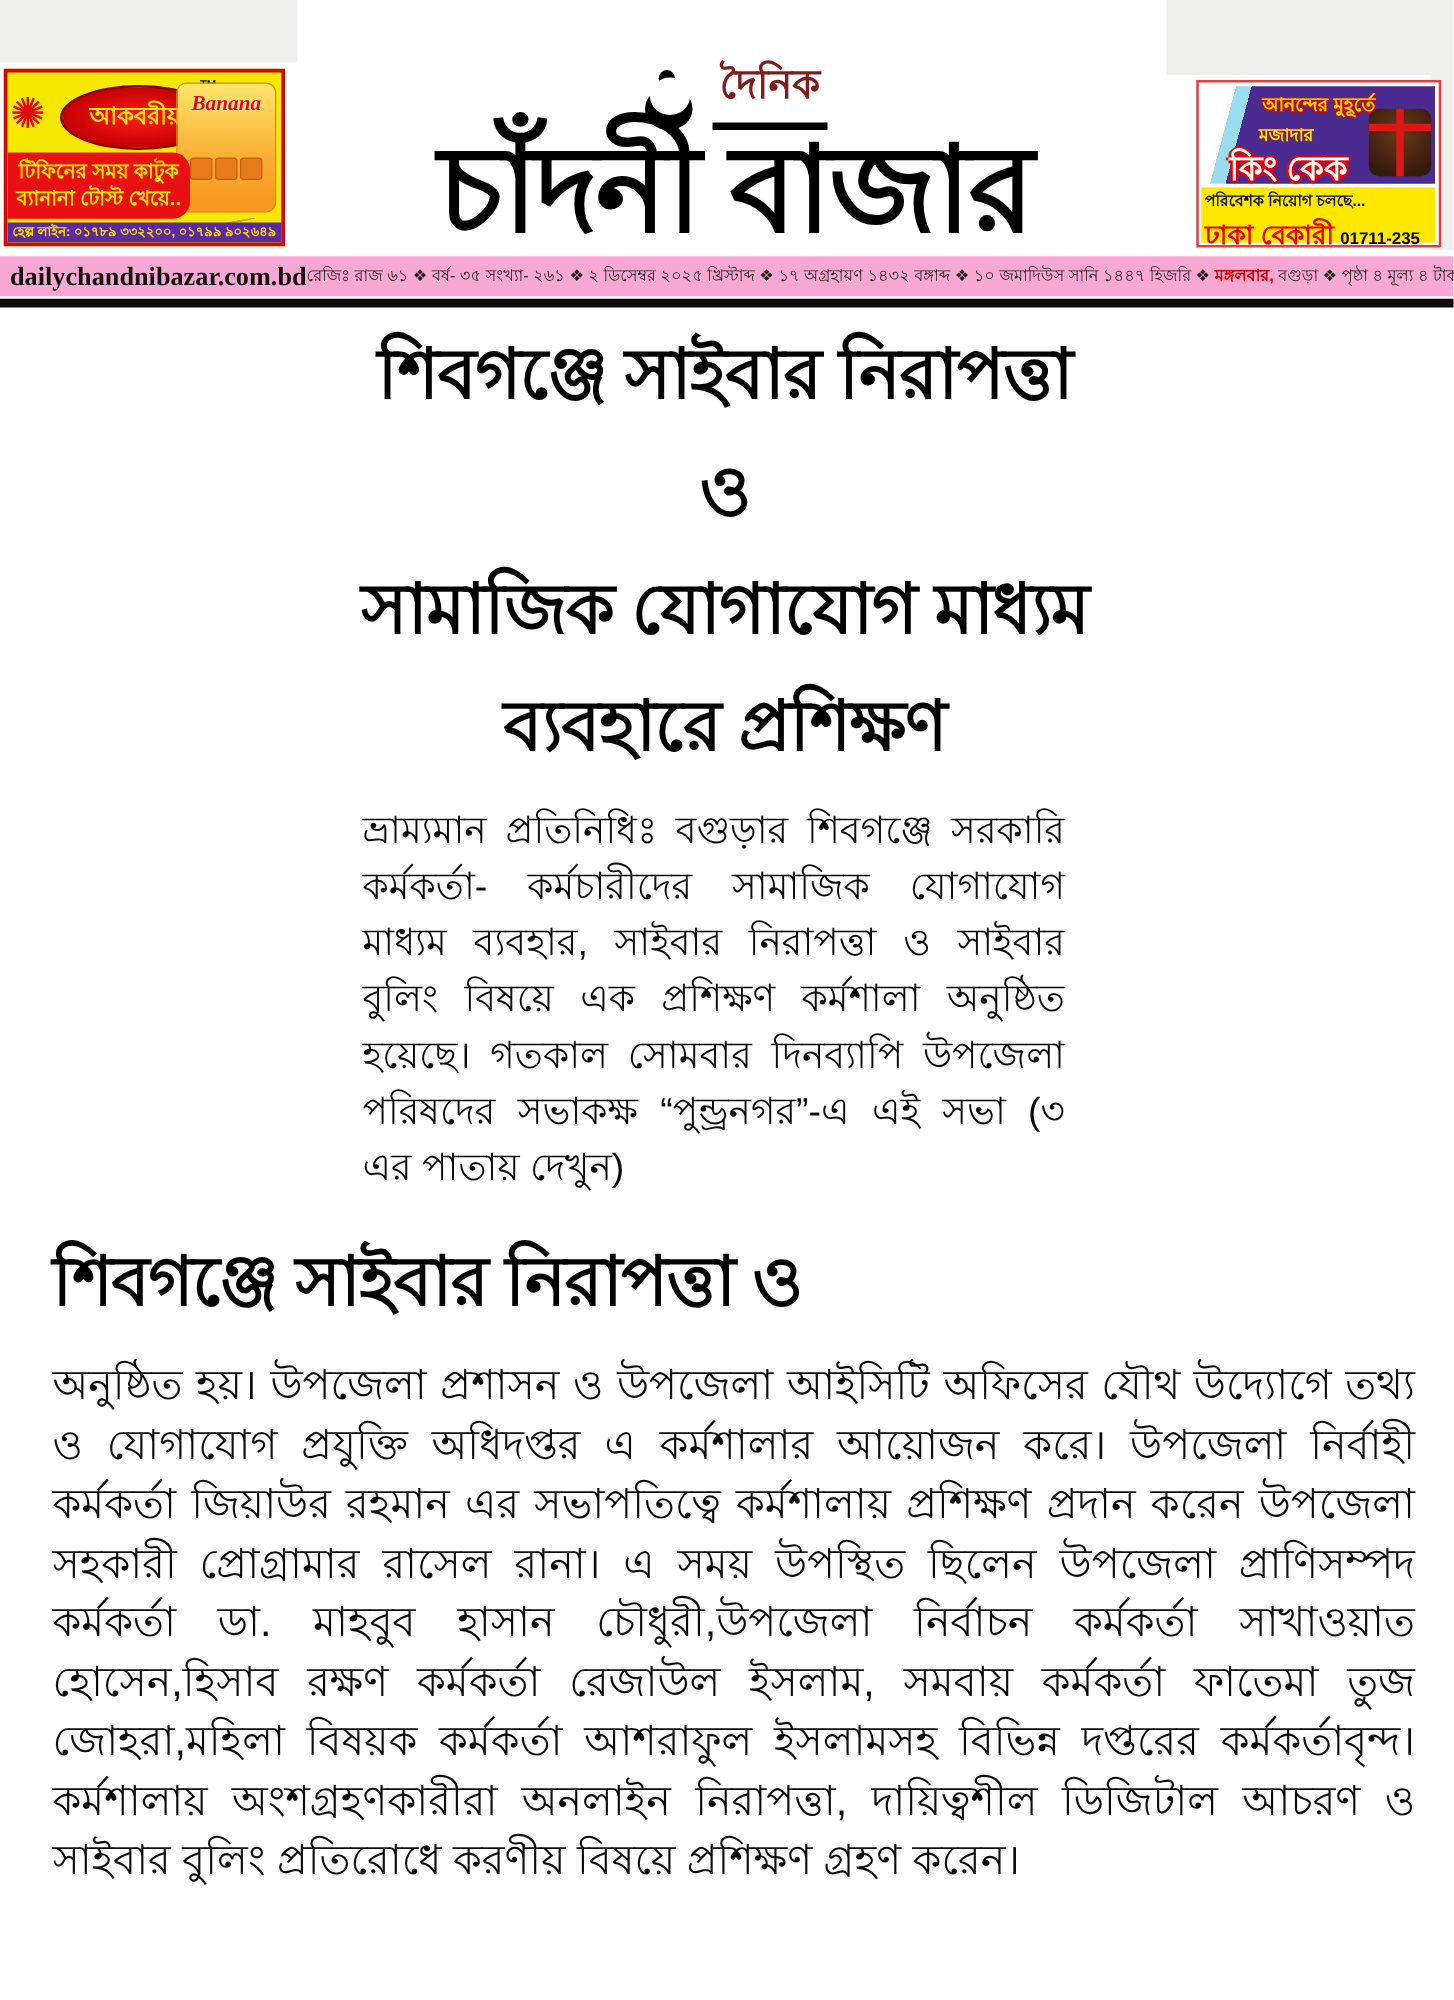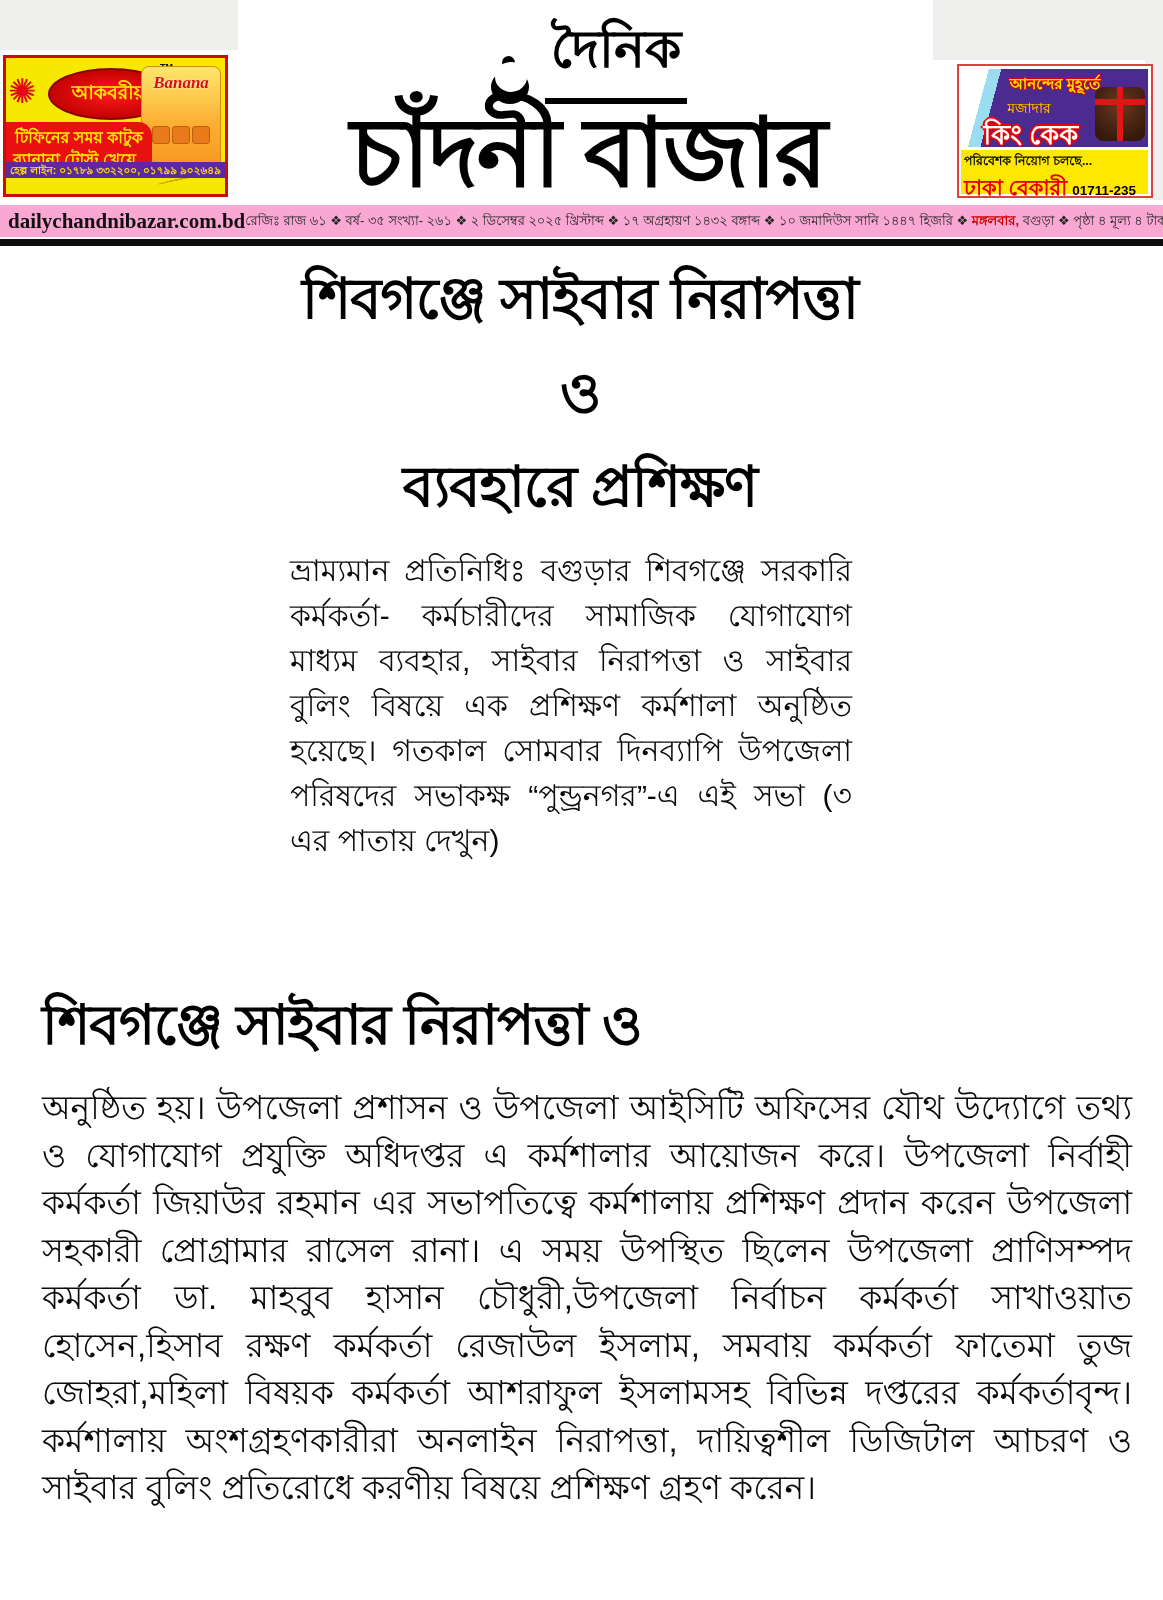--- a/index.html
+++ b/index.html
@@ -15,37 +15,37 @@
   .ad-left{position:absolute;left:3px;top:55px;width:225px;height:142px;background:#f6e800;border:3px solid #cf0a0a;box-sizing:border-box;overflow:hidden;}
   .star{position:absolute;left:2px;top:16px;color:#e30613;font-size:34px;line-height:1;}
   .oval{position:absolute;left:42px;top:10px;width:126px;height:52px;background:radial-gradient(ellipse at center,#ff1a1a 0%,#c00000 75%);border-radius:50%;border:2px solid #8a0000;display:flex;align-items:center;justify-content:center;color:#ffe900;font-weight:bold;font-size:19px;box-sizing:border-box;}
   .tm{position:absolute;right:52px;top:4px;font-size:9px;color:#000;font-weight:bold;}
   .packet{position:absolute;right:4px;top:8px;width:80px;height:104px;border-radius:8px;background:linear-gradient(180deg,#ffe66b 0%,#fbb034 55%,#f7941d 100%);border:1px solid #d98a1a;display:flex;flex-direction:column;align-items:center;box-sizing:border-box;padding-top:6px;gap:28px;}
   .packet-word{font-family:"Liberation Serif",serif;font-style:italic;font-weight:bold;color:#d41111;font-size:17px;text-shadow:0 0 2px #fff;}
   .biscuits{display:flex;gap:2px;margin-top:5px;}
   .biscuits i{display:block;width:16px;height:16px;background:#e87a1a;border:1px solid #c05e10;border-radius:3px;}
   .banana{width:46px;height:16px;background:#ffd400;border-radius:50% 50% 50% 50%/80% 80% 20% 20%;transform:rotate(-12deg);margin-top:6px;border:1px solid #caa500;}
   .tagline{position:absolute;left:0;top:64px;width:142px;background:#e81010;color:#ffe800;font-weight:bold;font-size:16px;text-align:center;padding:5px 2px;border-radius:0 14px 14px 0;line-height:1.35;}
-  .helpline{position:absolute;left:0;right:0;bottom:16px;height:16px;background:#5b2aa0;color:#ffe000;font-size:10.5px;font-weight:bold;text-align:center;line-height:16px;}
+  .helpline{position:absolute;left:0;right:0;bottom:0;height:16px;background:#5b2aa0;color:#ffe000;font-size:10.5px;font-weight:bold;text-align:center;line-height:16px;}
 
   
   .masthead{position:absolute;left:238px;top:46px;width:700px;height:162px;text-align:center;}
   .daily-row{display:flex;align-items:flex-end;justify-content:center;gap:12px;height:58px;}
   .moon-icon{position:relative;width:44px;height:50px;display:inline-block;}
   .moon-icon .dot{position:absolute;left:13px;top:2px;width:13px;height:13px;background:#000;border-radius:50%;}
   .moon-icon .cres{position:absolute;left:2px;top:16px;width:38px;height:34px;background:#000;border-radius:50%;}
   .moon-icon .cres::after{content:"";position:absolute;left:4px;top:-8px;width:32px;height:30px;border-radius:50%;background:#fff;}
-  .daily{font-size:52px;font-weight:bold;color:#000000;border-bottom:6px solid #000;padding:0 6px 2px 6px;}
+  .daily{font-size:32px;font-weight:bold;color:#7f1d1d;border-bottom:6px solid #000;padding:0 6px 2px 6px;}
   .paper-title{font-size:96px;font-weight:900;color:#000;letter-spacing:-2px;line-height:1.02;margin-top:0;}
 
   
   .ad-right{position:absolute;left:957px;top:64px;width:196px;height:134px;background:#fff;border:2px solid #e04040;box-sizing:border-box;}
   .purple{position:relative;margin:3px;height:78px;background:linear-gradient(105deg,#ffffff 0 13%,#9adcf0 13% 19%,#4b2b8f 19%);overflow:hidden;}
   .ra1{margin-top:3px;font-size:15px;font-weight:bold;color:#ffe000;text-shadow:-1px 0 #d00,1px 0 #d00,0 -1px #d00,0 1px #d00;text-align:center;}
-  .ra2{font-size:14px;font-weight:normal;color:#ffe000;text-shadow:0 0 1px #d00;width:72%;text-align:center;}
+  .ra2{font-size:14px;font-weight:bold;color:#ffe000;text-shadow:0 0 1px #d00;width:72%;text-align:center;}
   .ra3{font-size:27px;font-weight:900;color:#fff;text-shadow:-2px 0 #e00,2px 0 #e00,0 -2px #e00,0 2px #e00;width:74%;text-align:center;line-height:1.05;}
   .cake{position:absolute;right:3px;top:18px;width:50px;height:54px;background:radial-gradient(circle at 50% 35%,#6b3a1e 0%,#35190b 80%);border-radius:8px;}
   .cake .ribbon-v{position:absolute;left:50%;top:0;width:6px;height:100%;margin-left:-3px;background:#e01616;}
   .cake .ribbon-h{position:absolute;top:12px;left:0;width:100%;height:6px;background:#e01616;}
   .yellowbox{margin:0 3px 3px 2px;background:#ffe800;height:44px;padding:2px 3px 0 3px;box-sizing:border-box;}
   .ra4{font-size:12.5px;font-weight:bold;color:#111;}
   .ra5row{display:flex;align-items:baseline;gap:5px;}
   .ra5{color:#e20000;font-weight:900;font-size:21px;text-shadow:0 0 1px #ffe800;}
   .raphone{font-size:13.5px;font-weight:bold;color:#000;font-family:"Liberation Sans",sans-serif;}
 
@@ -132,20 +132,21 @@
     <span class="dl-center">
       <span>রেজিঃ রাজ ৬১ ❖ বর্ষ- ৩৫  সংখ্যা- ২৬১ ❖ ২ ডিসেম্বর ২০২৫ খ্রিস্টাব্দ ❖ ১৭ অগ্রহায়ণ ১৪৩২ বঙ্গাব্দ ❖ ১০ জমাদিউস সানি ১৪৪৭ হিজরি ❖ </span><span class="red">মঙ্গলবার,</span><span> বগুড়া ❖ পৃষ্ঠা ৪ মূল্য ৪ টাকা</span>
     </span>
 
   </div>
   <div class="black-rule"></div>
 
   <article class="article1">
     <div class="hl">
       <div>শিবগঞ্জে সাইবার নিরাপত্তা ও</div>
+      <div>সামাজিক যোগাযোগ মাধ্যম</div>
       <div>ব্যবহারে প্রশিক্ষণ</div>
     </div>
     <p class="body1">ভ্রাম্যমান প্রতিনিধিঃ বগুড়ার শিবগঞ্জে সরকারি কর্মকর্তা- কর্মচারীদের সামাজিক যোগাযোগ মাধ্যম ব্যবহার, সাইবার নিরাপত্তা ও সাইবার বুলিং বিষয়ে এক প্রশিক্ষণ কর্মশালা অনুষ্ঠিত হয়েছে। গতকাল সোমবার দিনব্যাপি উপজেলা পরিষদের সভাকক্ষ “পুন্ড্রনগর”-এ এই সভা (৩ এর পাতায় দেখুন)</p>
   </article>
 
   <article class="article2">
     <h2>শিবগঞ্জে সাইবার নিরাপত্তা ও</h2>
     <p class="body2">অনুষ্ঠিত হয়। উপজেলা প্রশাসন ও উপজেলা আইসিটি অফিসের যৌথ উদ্যোগে তথ্য ও যোগাযোগ প্রযুক্তি অধিদপ্তর এ কর্মশালার আয়োজন করে। উপজেলা নির্বাহী কর্মকর্তা জিয়াউর রহমান এর সভাপতিত্বে কর্মশালায় প্রশিক্ষণ প্রদান করেন উপজেলা সহকারী প্রোগ্রামার রাসেল রানা। এ সময় উপস্থিত ছিলেন উপজেলা প্রাণিসম্পদ কর্মকর্তা ডা. মাহবুব হাসান চৌধুরী,উপজেলা নির্বাচন কর্মকর্তা সাখাওয়াত হোসেন,হিসাব রক্ষণ কর্মকর্তা রেজাউল ইসলাম, সমবায় কর্মকর্তা ফাতেমা তুজ জোহরা,মহিলা বিষয়ক কর্মকর্তা আশরাফুল ইসলামসহ বিভিন্ন দপ্তরের কর্মকর্তাবৃন্দ। কর্মশালায় অংশগ্রহণকারীরা অনলাইন নিরাপত্তা, দায়িত্বশীল ডিজিটাল আচরণ ও সাইবার বুলিং প্রতিরোধে করণীয় বিষয়ে প্রশিক্ষণ গ্রহণ করেন।</p>
   </article>
 

